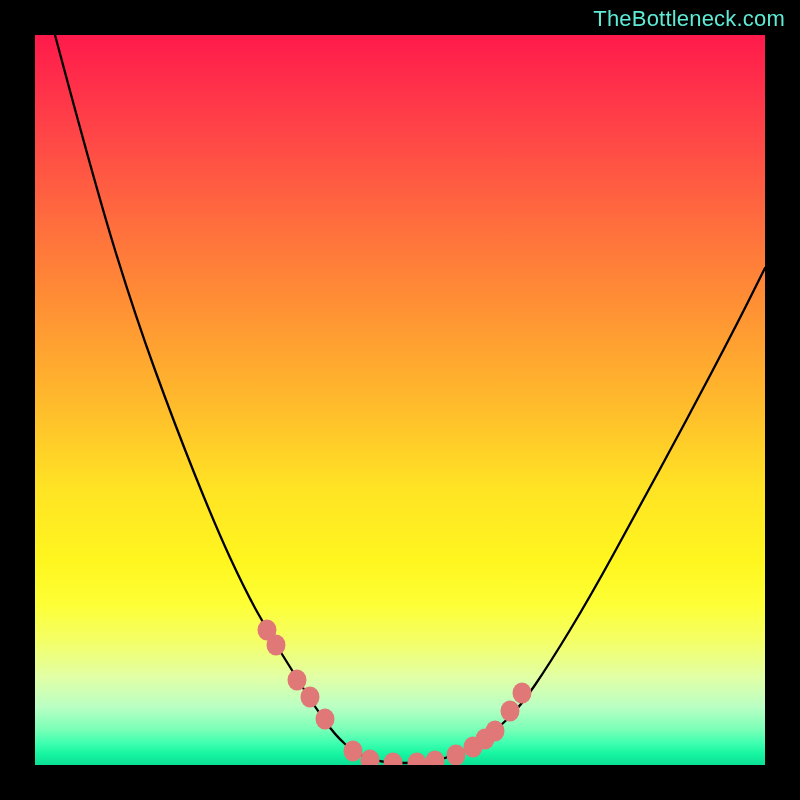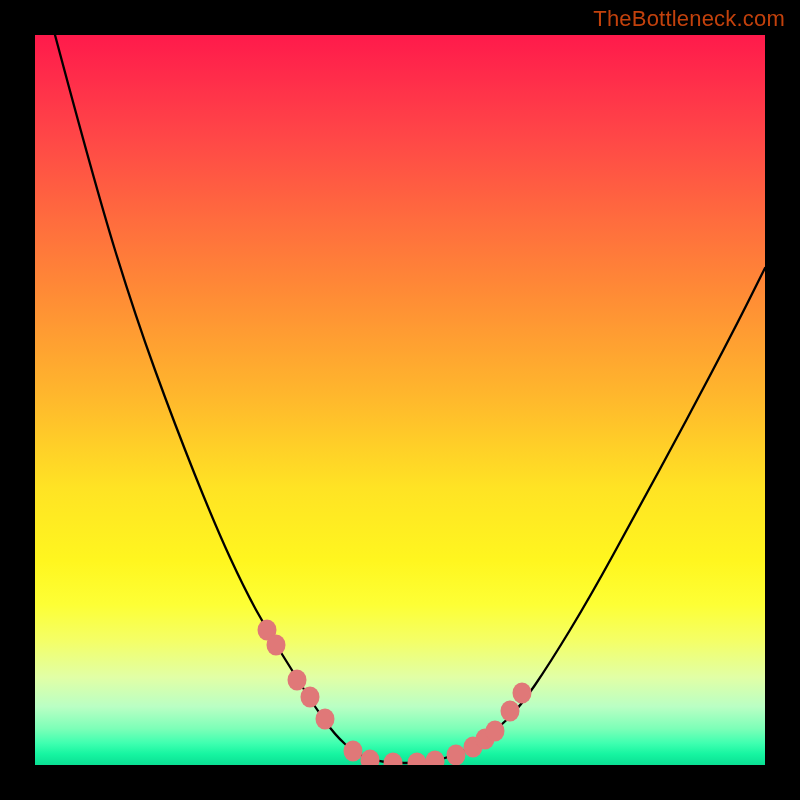--- a/index.html
+++ b/index.html
@@ -57,21 +57,21 @@
     inset: 0;
     width: 100%;
     height: 100%;
     pointer-events: none;
   }
 
   .watermark {
     position: absolute;
     top: 6px;
     right: 15px;
-    color: #c2410c;
+    color: #5eead4;
     font-size: 22px;
     font-weight: 500;
     letter-spacing: 0.2px;
     user-select: none;
     margin-left: 20px;
   }
 </style>
 </head>
 <body>
 

